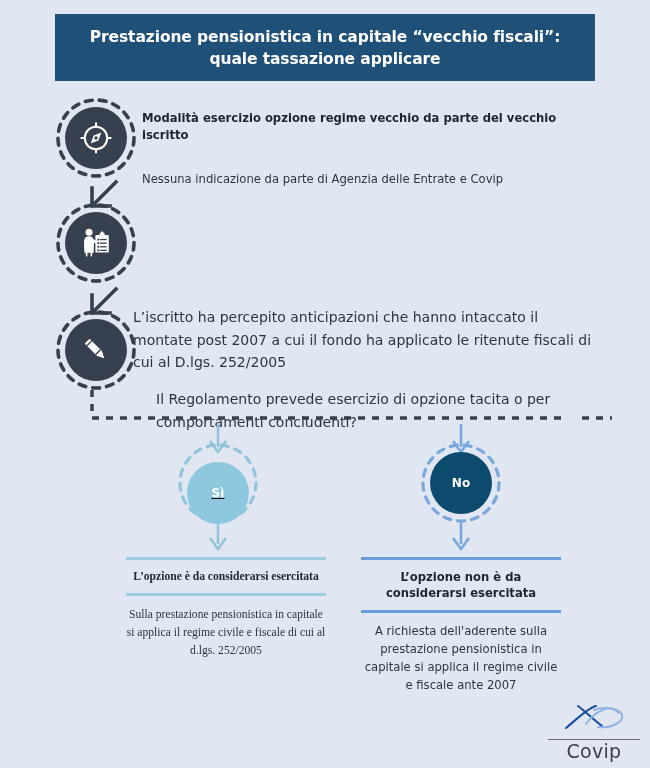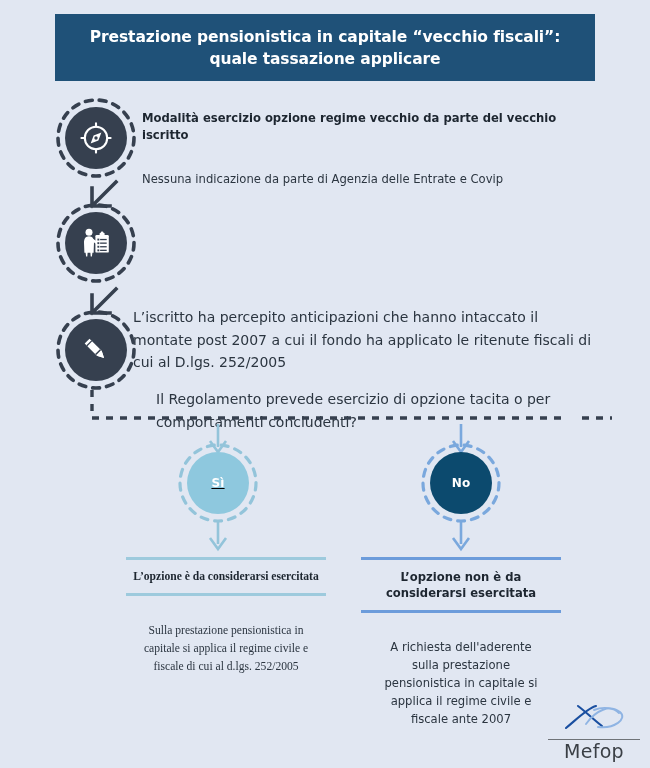--- a/index.html
+++ b/index.html
@@ -123,21 +123,21 @@
   .outcome .rule-no  { background: #6c9cdb; }
   .outcome h3 {
     margin: 0;
     padding: 9px 0 8px 0;
     font-size: 11.6px;
     font-weight: bold;
     line-height: 1.42;
     color: #1d2630;
   }
   .outcome p {
-    margin: 16px;
+    margin: 0;
     padding-top: 10px;
     font-size: 11.6px;
     line-height: 1.55;
     color: #2b3540;
   }
 
   
   .logo {
     position: absolute;
     left: 548px;
@@ -279,21 +279,21 @@
           <rect x="13.6" y="6.9" width="6.8" height="1.3" fill="#36404f"></rect>
         </g>
       </svg>
     </span>
   </div>
   <div class="step-text" style="left:133px; top:306px; width:465px;">
     <div class="step-para">L’iscritto ha percepito anticipazioni che hanno intaccato il montate post 2007 a cui il fondo ha applicato le ritenute fiscali di cui al D.lgs. 252/2005</div>
     <div class="step-para">Il Regolamento prevede esercizio di opzione tacita o per comportamenti concludenti?</div>
   </div>
 
-  <div class="decision decision-yes" style="left:187px; top:452px;text-decoration:underline;">
+  <div class="decision decision-yes" style="left:187px; top:462px;text-decoration:underline;">
     <span>Sì</span>
   </div>
 
   <div class="decision decision-no" style="left:430px; top:452px;">
     <span>No</span>
   </div>
 
   <div class="outcome" style="left:126px; top:557px;font-family:Liberation Serif, serif;">
     <div class="rule rule-yes"></div>
     <h3>L’opzione è da considerarsi esercitata</h3>
@@ -311,16 +311,16 @@
   <div class="logo">
     <span class="mark">
       <svg width="92" height="32" viewBox="0 0 92 32">
         <path d="M18 26 C30 16 40 6 48 4" fill="none" stroke="#1a4fa0" stroke-width="2.1" stroke-linecap="round"></path>
         <path d="M30 4 C38 10 46 18 54 24" fill="none" stroke="#1a4fa0" stroke-width="2.1" stroke-linecap="round"></path>
         <path d="M38 22 C48 8 62 2 72 10 C80 17 66 27 50 25" fill="none" stroke="#8fb4e3" stroke-width="1.9" stroke-linecap="round"></path>
         <path d="M46 8 C56 4 66 6 71 11" fill="none" stroke="#8fb4e3" stroke-width="1.9" stroke-linecap="round"></path>
       </svg>
     </span>
     <div class="divider"></div>
-    <div class="word">Mefop</div>
+    <div class="word">Covip</div>
   </div>
 
 </div>
 
 </body></html>

